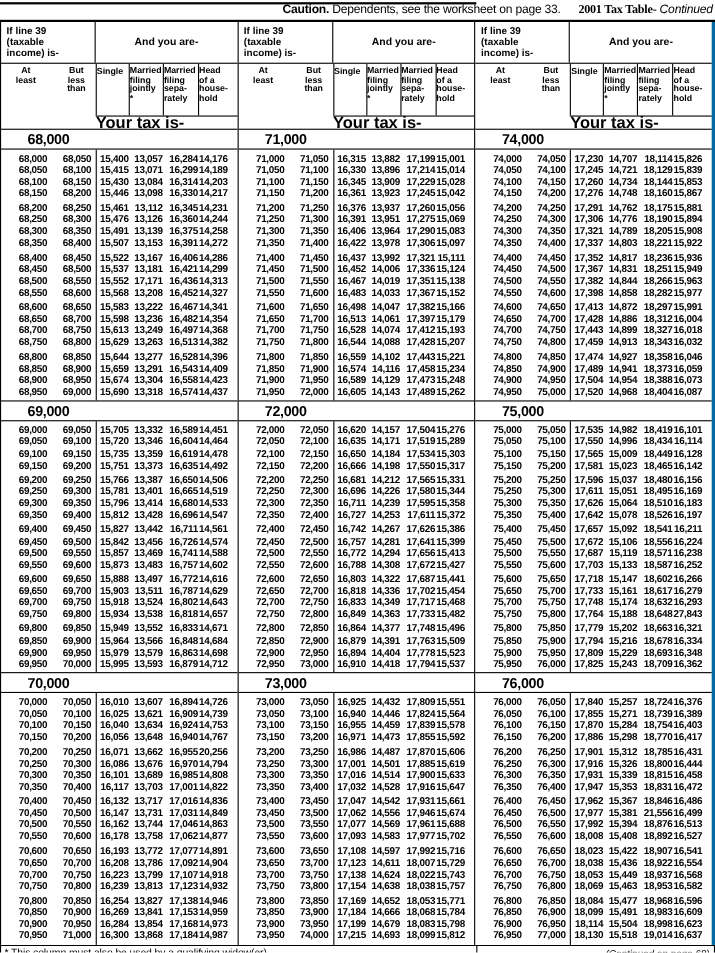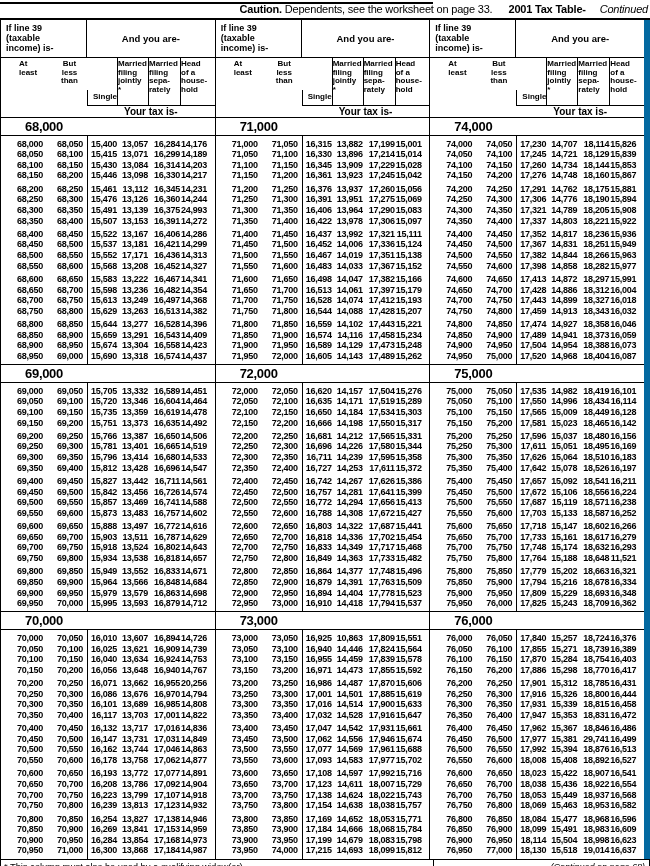--- a/index.html
+++ b/index.html
@@ -6,44 +6,44 @@
   html,body { width:650px; height:866px; background:#fff; overflow:hidden;
     font-family:"Liberation Sans","DejaVu Sans",sans-serif; color:#000; }
   #page { position:relative; width:650px; height:608px; background:#fff; }
 
   
   .caption { position:relative; height:20px; border-bottom:2.5px solid #000;
     display:flex; justify-content:flex-end; align-items:flex-end; gap:16px;
     padding:0 2px 3px 0; font-size:11px; letter-spacing:-0.2px; }
   .cap-rule { position:absolute; left:0; top:2px; width:433px; height:1.5px; background:#000; }
   .cap-caution b { font-weight:bold; }
-  .cap-title b { font-weight:bold; }
-  .cap-title i { font-style:italic; font-weight:normal;margin-left:11px; }
+  .cap-title b { font-weight:bold;font-family:Liberation Serif, serif; }
+  .cap-title i { font-style:italic; font-weight:normal; }
 
   
-  #table-groups { display:flex; width:650px; border-left:1px solid #000; border-right:6px solid #0369a1; }
+  #table-groups { display:flex; width:650px; border-left:1px solid #000; border-right:3px solid #0369a1; }
   .group { flex:1 1 0; min-width:0; }
   .group + .group { border-left:1.3px solid #000; }
 
   
   .ghead-top { display:flex; height:38px; border-bottom:1px solid #000; }
   .income-label { width:86px; border-right:1px solid #000; font-weight:bold;
     font-size:9px; line-height:10px; padding:3px 0 0 5px; white-space:pre-line; }
   .youare-label { flex:1; display:flex; align-items:center; justify-content:center;
     font-weight:bold; font-size:9.5px;text-align:right; }
   .ghead-cols { display:grid; grid-template-columns:44px 42px 30px 31px 32px 28px;
     height:47px; font-weight:bold; font-size:8px; line-height:8.6px; }
   .hc { white-space:pre-line; padding-top:2px; }
-  .hc.atleast { padding-left:18px; }
+  .hc.atleast { padding-left:1px;text-align:center; }
   .hc.lessthan { padding-left:7px;text-align:center; }
-  .hc.single { border-left:1px solid #000; text-align:right; padding-top:3px;margin-top:32px; }
+  .hc.single { border-left:1px solid #000; text-align:left; padding-top:3px; }
   .hc.mfj, .hc.mfs, .hc.hoh { border-left:1px solid #000; }
   .hc .ast { display:block; font-size:8px; }
   .yourtax { margin-left:86px; border-top:1px solid #000; height:12px;
-    font-weight:bold; font-size:10px; text-align:center; line-height:11px; }
+    font-weight:bold; font-size:15px; line-height:11px; }
 
   
   .band { border-top:1.5px solid #000; border-bottom:1.5px solid #000; height:19px;
     display:flex; align-items:center; }
   .band-label { width:86px; text-align:center; font-weight:bold; font-size:13px;
     letter-spacing:-0.3px; }
 
   
   .sbody { position:relative; padding:2.5px 0 2.5px 0; }
   .sbody::before { content:""; position:absolute; left:86px; top:0; bottom:0;
@@ -159,21 +159,21 @@
               <span class="c c3 tax">13,126</span>
               <span class="c c4 tax">16,360</span>
               <span class="c c5 tax">14,244</span>
             </div>
             <div class="row">
               <span class="c c0 inc">68,300</span>
               <span class="c c1 inc">68,350</span>
               <span class="c c2 tax">15,491</span>
               <span class="c c3 tax">13,139</span>
               <span class="c c4 tax">16,375</span>
-              <span class="c c5 tax">24,993</span>
+              <span class="c c5 tax">14,258</span>
             </div>
             <div class="row">
               <span class="c c0 inc">68,350</span>
               <span class="c c1 inc">68,400</span>
               <span class="c c2 tax">15,507</span>
               <span class="c c3 tax">13,153</span>
               <span class="c c4 tax">16,391</span>
               <span class="c c5 tax">14,272</span>
             </div>
             <div class="row gap">
@@ -967,21 +967,21 @@
             </div>
           </div>
           <div class="band">
             <span class="band-label">73,000</span>
           </div>
           <div class="sbody">
             <div class="row">
               <span class="c c0 inc">73,000</span>
               <span class="c c1 inc">73,050</span>
               <span class="c c2 tax">16,925</span>
-              <span class="c c3 tax">10,863</span>
+              <span class="c c3 tax">14,432</span>
               <span class="c c4 tax">17,809</span>
               <span class="c c5 tax">15,551</span>
             </div>
             <div class="row">
               <span class="c c0 inc">73,050</span>
               <span class="c c1 inc">73,100</span>
               <span class="c c2 tax">16,940</span>
               <span class="c c3 tax">14,446</span>
               <span class="c c4 tax">17,824</span>
               <span class="c c5 tax">15,564</span>
@@ -1452,21 +1452,21 @@
               <span class="c c3 tax">15,174</span>
               <span class="c c4 tax">18,632</span>
               <span class="c c5 tax">16,293</span>
             </div>
             <div class="row">
               <span class="c c0 inc">75,750</span>
               <span class="c c1 inc">75,800</span>
               <span class="c c2 tax">17,764</span>
               <span class="c c3 tax">15,188</span>
               <span class="c c4 tax">18,648</span>
-              <span class="c c5 tax">11,521</span>
+              <span class="c c5 tax">27,843</span>
             </div>
             <div class="row gap">
               <span class="c c0 inc">75,800</span>
               <span class="c c1 inc">75,850</span>
               <span class="c c2 tax">17,779</span>
               <span class="c c3 tax">15,202</span>
               <span class="c c4 tax">18,663</span>
               <span class="c c5 tax">16,321</span>
             </div>
             <div class="row">
@@ -1568,21 +1568,21 @@
               <span class="c c2 tax">17,962</span>
               <span class="c c3 tax">15,367</span>
               <span class="c c4 tax">18,846</span>
               <span class="c c5 tax">16,486</span>
             </div>
             <div class="row">
               <span class="c c0 inc">76,450</span>
               <span class="c c1 inc">76,500</span>
               <span class="c c2 tax">17,977</span>
               <span class="c c3 tax">15,381</span>
-              <span class="c c4 tax">29,741</span>
+              <span class="c c4 tax">21,556</span>
               <span class="c c5 tax">16,499</span>
             </div>
             <div class="row">
               <span class="c c0 inc">76,500</span>
               <span class="c c1 inc">76,550</span>
               <span class="c c2 tax">17,992</span>
               <span class="c c3 tax">15,394</span>
               <span class="c c4 tax">18,876</span>
               <span class="c c5 tax">16,513</span>
             </div>

